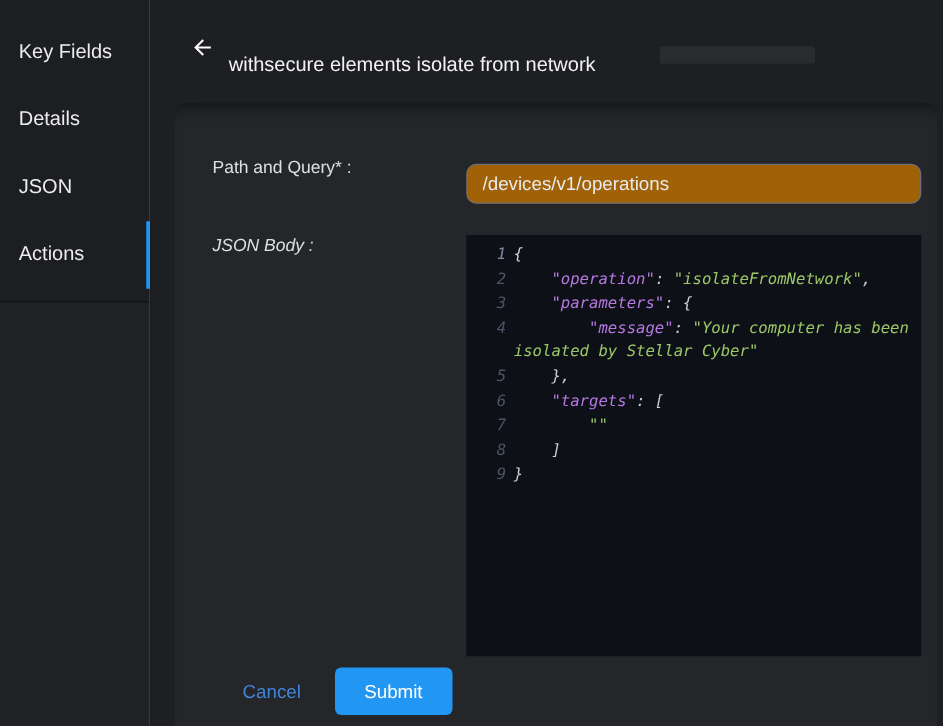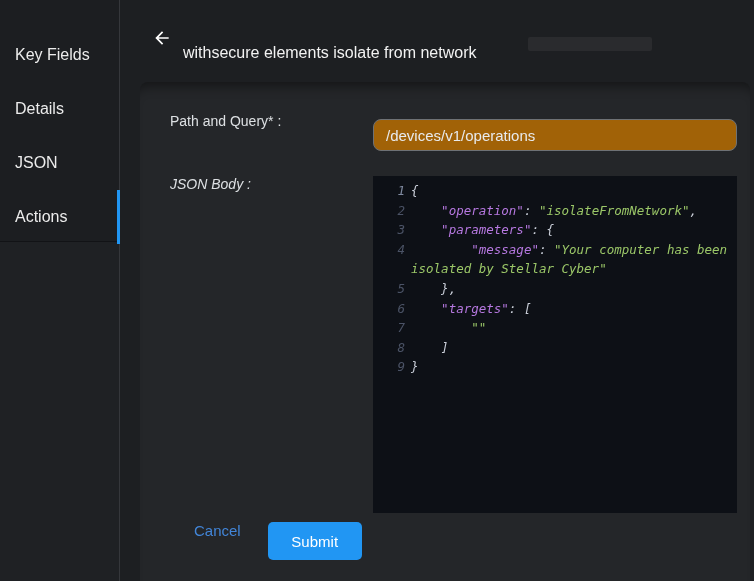--- a/index.html
+++ b/index.html
@@ -1,53 +1,53 @@
 <!DOCTYPE html>
 <html><head>
 <meta charset="utf-8">
 <style>
   html,body{margin:0;padding:0;background:#1d1f22;}
   body{width:754px;height:581px;overflow:hidden;font-family:"Liberation Sans",sans-serif;-webkit-font-smoothing:antialiased;}
   .app{display:flex;width:754px;height:581px;}
 
   
   .sidebar{width:120px;flex:none;background:#1f2124;border-right:1px solid #35373b;box-sizing:border-box;}
-  .sidebar-nav{height:242px;background:#1c1e21;border-bottom:1px solid #121316;padding-top:28px;box-sizing:border-box;}
+  .sidebar-nav{height:242px;background:#1c1e21;border-bottom:1px solid #121316;padding-top:15px;box-sizing:border-box;}
   .nav-item{position:relative;height:54px;display:flex;align-items:center;padding-left:15px;font-size:16px;color:#ececec;cursor:pointer;}
   .nav-item .active-bar{display:none;}
   .nav-item.active .active-bar{display:block;position:absolute;right:-1px;top:0;width:3px;height:54px;background:#2196f3;}
 
   
   .main{flex:1;position:relative;background:#1d1f22;}
   .header{position:relative;height:82px;}
   .back-btn{position:absolute;left:26px;top:22px;width:32px;height:32px;display:flex;align-items:center;justify-content:center;background:none;border:none;cursor:pointer;padding:0;}
   .back-btn svg{width:20px;height:20px;fill:#ffffff;}
   .page-title{position:absolute;left:63px;top:44px;font-size:16px;color:#f2f2f2;font-weight:400;white-space:nowrap;}
   .redacted{position:absolute;left:408px;top:37px;width:124px;height:14px;background:#2a2b2e;border-radius:2px;}
 
   
   .card{position:absolute;left:20px;top:82px;right:4px;bottom:0;background:#242629;border-radius:8px 8px 0 0;box-shadow:inset 0 14px 12px -10px rgba(0,0,0,.45);}
   .form-row{display:flex;align-items:flex-start;margin:0 13px 0 30px;}
-  .row-path{margin-top:31px;}
+  .row-path{margin-top:43px;}
   .row-body{margin-top:25px;font-style:italic;}
   .field-label{width:203px;flex:none;font-size:14px;color:#dde0e3;padding-top:0;line-height:16px;}
   .path-input{flex:1;height:32px;margin-top:6px;box-sizing:border-box;background:#a16207;border:1px solid #6e7175;border-radius:8px;color:#e8eaed;font-size:15px;font-family:Liberation Sans, sans-serif;padding:0 12px;outline:none;}
 
   
   .editor{flex:1;height:337px;background:#0d1016;box-sizing:border-box;padding:5px 0 0 8px;font-family:"DejaVu Sans Mono",monospace;font-size:12.5px;line-height:19.6px;overflow:hidden;cursor:text;}
   .code-row{display:flex;}
   .ln{width:24px;flex:none;text-align:right;color:#4b5366;user-select:none;}
   .ln.active{color:#7f8aa0;}
   .code{margin-left:6px;flex:1;white-space:pre-wrap;overflow-wrap:break-word;color:#c9ced8;}
   .tok-key{color:#b678e0;}
   .tok-str{color:#9bc768;}
   .tok-punct{color:#c9ced8;}
 
   
-  .footer{display:flex;align-items:flex-start;margin:9px 0 0 54px;height:38px;}
+  .footer{display:flex;align-items:center;margin:9px 0 0 54px;height:38px;}
   .cancel-link{background:none;border:none;color:#4285d8;font-size:15px;font-family:"Liberation Sans",sans-serif;cursor:pointer;padding:0;}
   .submit-btn{margin-left:27px;width:94px;height:38px;background:#2196f3;border:none;border-radius:5px;color:#ffffff;font-size:15px;font-family:"Liberation Sans",sans-serif;cursor:pointer;}
 </style>
 </head>
 <body>
 
 <div class="app">
 
   <div class="sidebar">
     <div class="sidebar-nav">

